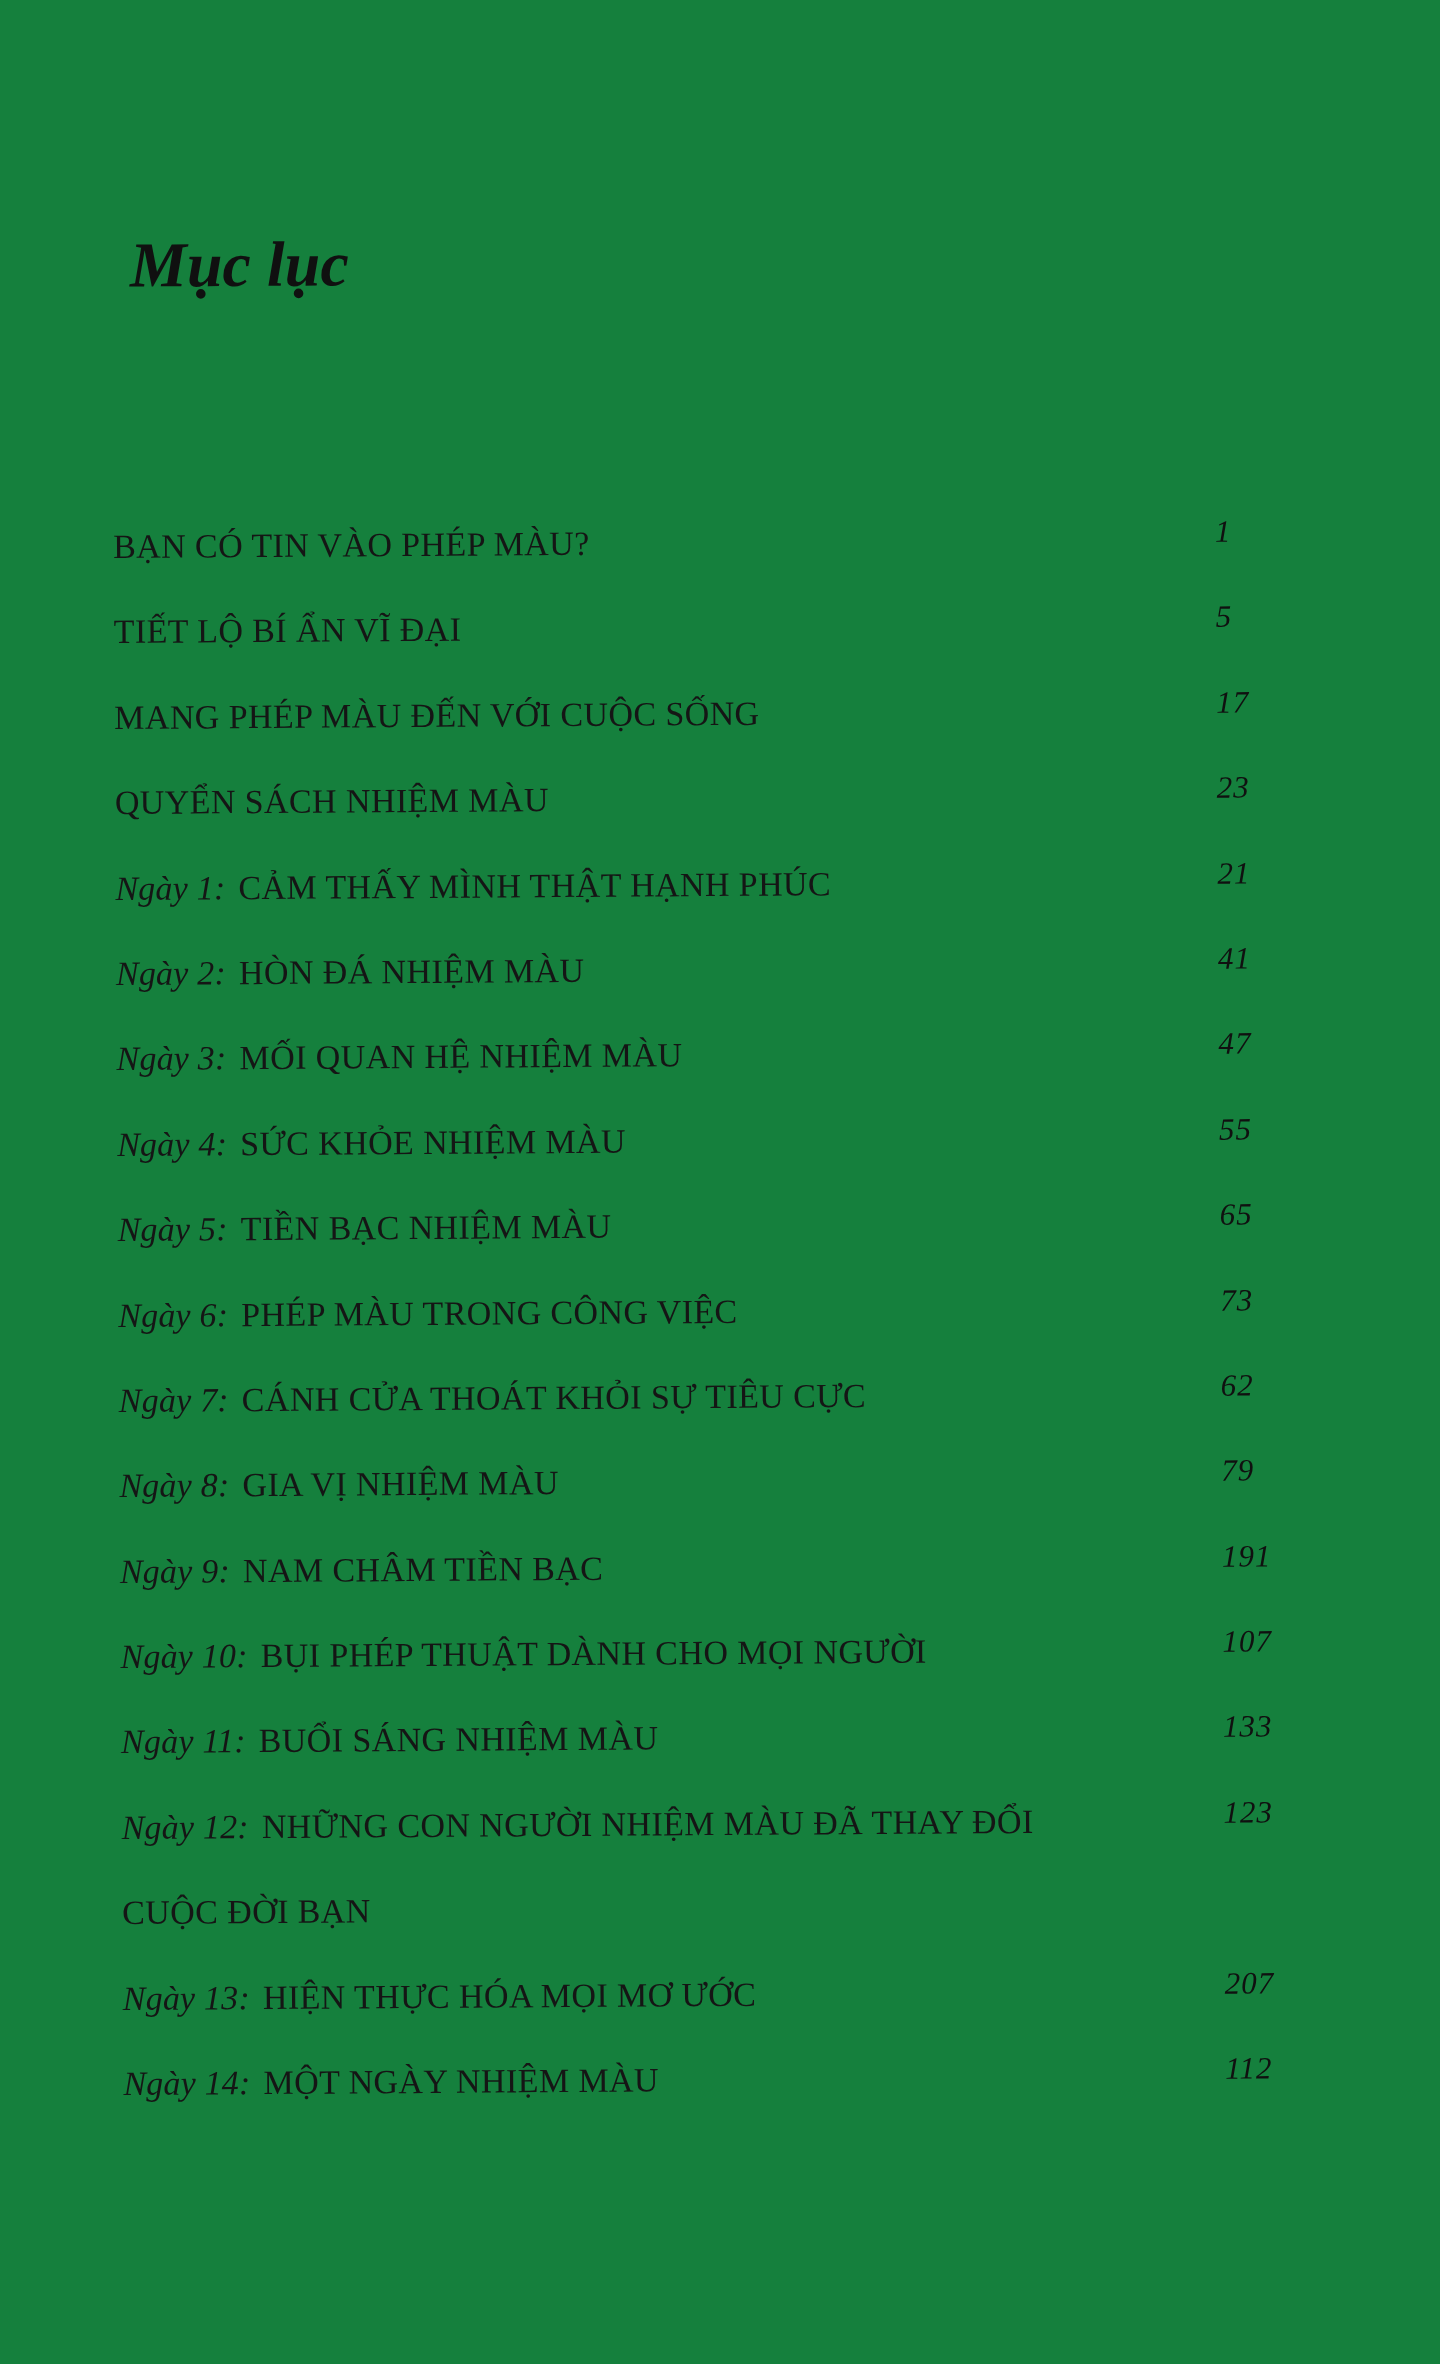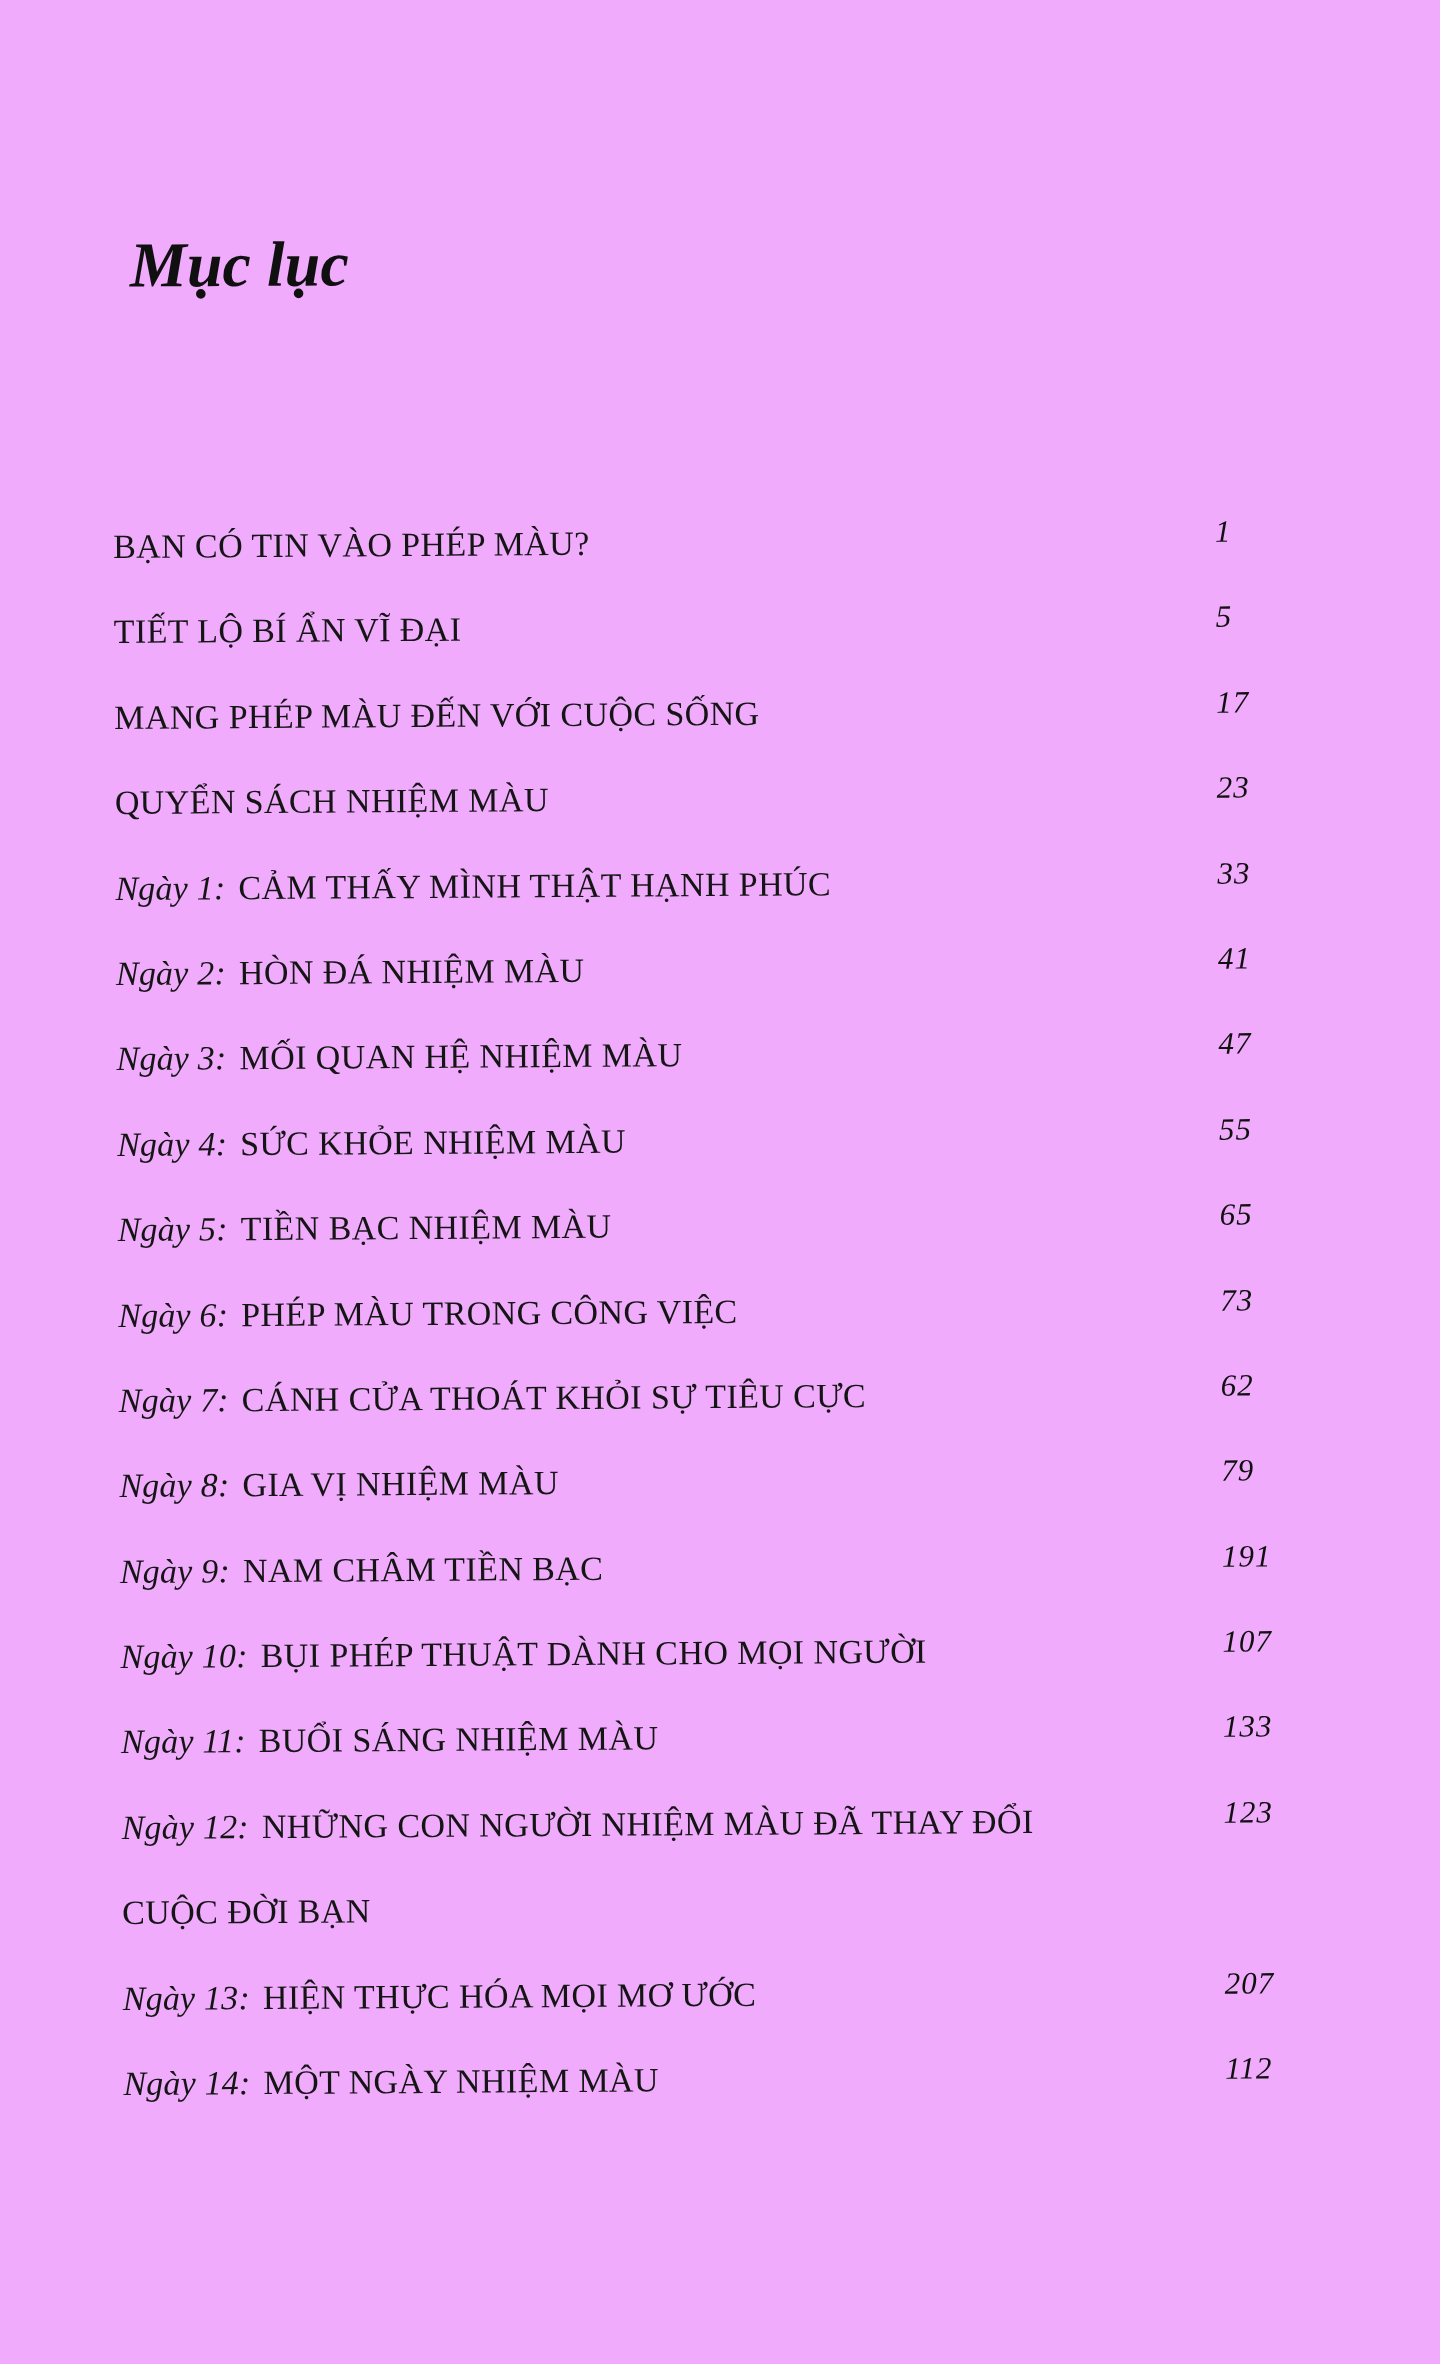--- a/index.html
+++ b/index.html
@@ -4,21 +4,21 @@
 <style>
   html, body {
     margin: 0;
     padding: 0;
     background: #ffffff;
   }
   .page {
     position: relative;
     width: 1440px;
     height: 2364px;
-    background: #f0abfc;
+    background: #15803d;
     color: #151515;
     font-family: "Liberation Serif", serif;
     overflow: hidden;
   }
   .page-title {
     position: absolute;
     left: 130px;
     top: 228px;
     font-style: italic;
     font-weight: 600;
@@ -87,21 +87,21 @@
       <span class="page-num">17</span>
     </div>
 
     <div class="toc-row">
       <span class="entry-label"><i class="day-prefix"></i><span>QUYỂN SÁCH NHIỆM MÀU</span></span>
       <span class="page-num">23</span>
     </div>
 
     <div class="toc-row">
       <span class="entry-label"><i class="day-prefix">Ngày 1:</i><span>CẢM THẤY MÌNH THẬT HẠNH PHÚC</span></span>
-      <span class="page-num">33</span>
+      <span class="page-num">21</span>
     </div>
 
     <div class="toc-row">
       <span class="entry-label"><i class="day-prefix">Ngày 2:</i><span>HÒN ĐÁ NHIỆM MÀU</span></span>
       <span class="page-num">41</span>
     </div>
 
     <div class="toc-row">
       <span class="entry-label"><i class="day-prefix">Ngày 3:</i><span>MỐI QUAN HỆ NHIỆM MÀU</span></span>
       <span class="page-num">47</span>

